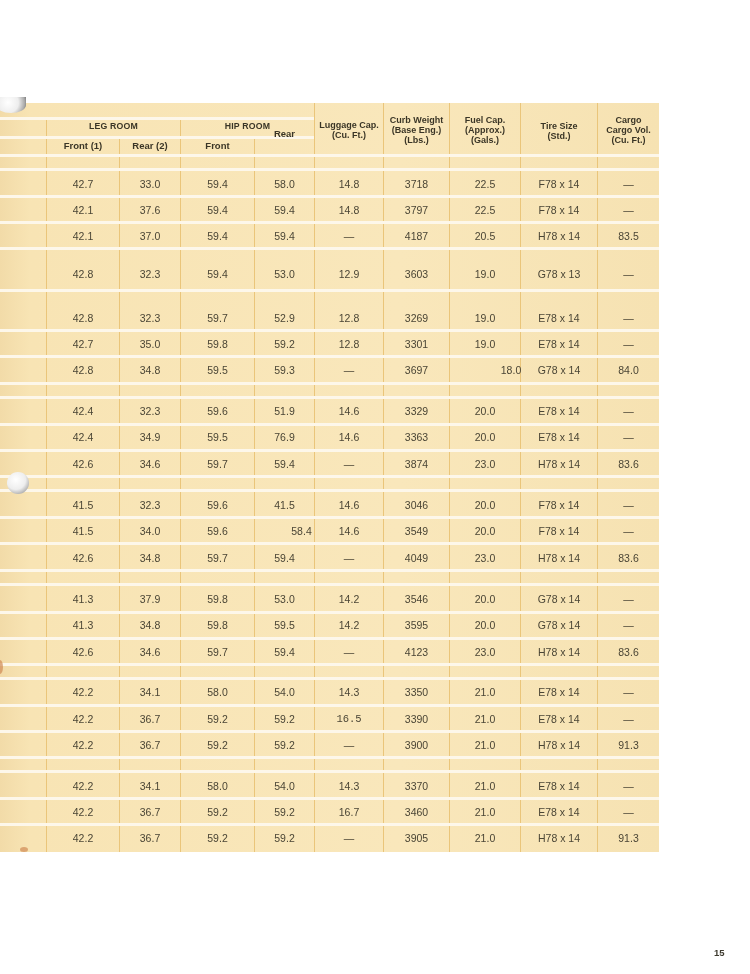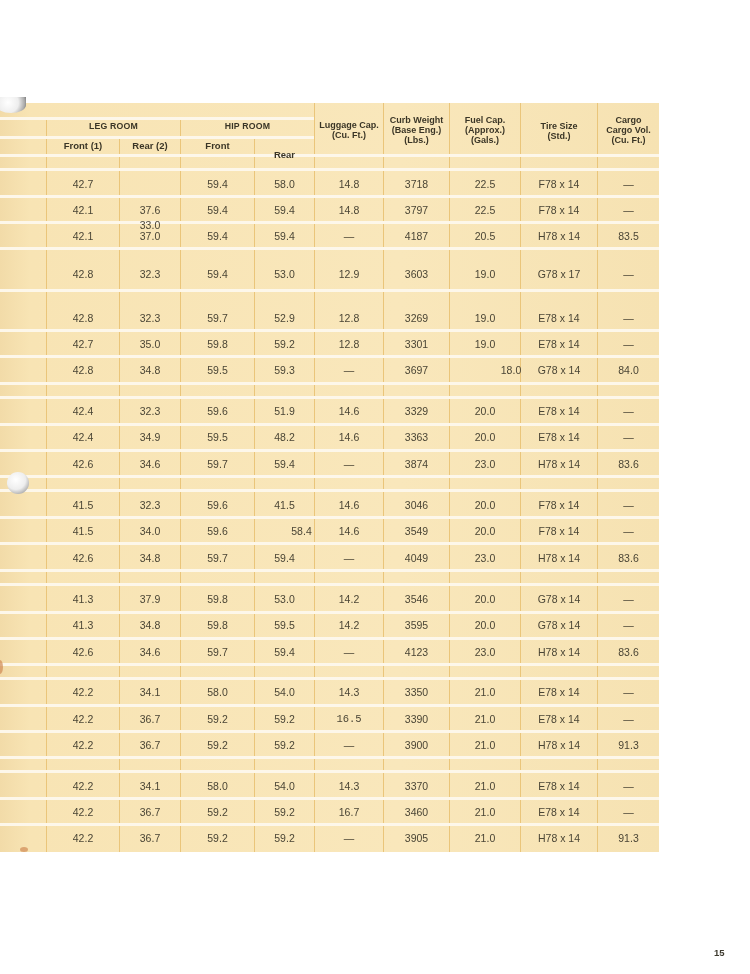--- a/index.html
+++ b/index.html
@@ -85,21 +85,21 @@
   <div class="hline" style="top:653px;"></div>
   <div class="hline" style="top:667px;"></div>
   <div class="hline" style="top:694px;"></div>
   <div class="hline" style="top:720px;"></div>
 
   <div class="hdr-group" style="left:47px; width:133px;">LEG ROOM</div>
   <div class="hdr-group" style="left:181px; width:133px;">HIP ROOM</div>
   <div class="hdr-sub" style="left:47px; width:72px;">Front (1)</div>
   <div class="hdr-sub" style="left:120px; width:60px;">Rear (2)</div>
   <div class="hdr-sub" style="left:181px; width:73px;">Front</div>
-  <div class="hdr-sub" style="left:255px; width:59px; top:46px;">Rear</div>
+  <div class="hdr-sub" style="left:255px; width:59px; top:25px;">Rear</div>
 
   <div class="hdr-multi" style="left:315px; width:68px; top:17px;">
     <div>Luggage Cap.</div>
     <div>(Cu. Ft.)</div>
   </div>
   <div class="hdr-multi" style="left:384px; width:65px;">
     <div>Curb Weight</div>
     <div>(Base Eng.)</div>
     <div>(Lbs.)</div>
   </div>
@@ -114,21 +114,21 @@
   </div>
   <div class="hdr-multi" style="left:598px; width:61px;">
     <div>Cargo</div>
     <div>Cargo Vol.</div>
     <div>(Cu. Ft.)</div>
   </div>
 
   <div id="rows">
       <div class="row" style="top: 75px;">
         <div class="cell" style="left: 47px; width: 72px;">42.7</div>
-        <div class="cell" style="left: 120px; width: 60px; margin-top: 41px;">33.0</div>
+        <div class="cell" style="left: 120px; width: 60px;">33.0</div>
         <div class="cell" style="left: 181px; width: 73px;">59.4</div>
         <div class="cell" style="left: 255px; width: 59px;">58.0</div>
         <div class="cell" style="left: 315px; width: 68px;">14.8</div>
         <div class="cell" style="left: 384px; width: 65px;">3718</div>
         <div class="cell" style="left: 450px; width: 70px;">22.5</div>
         <div class="cell" style="left: 521px; width: 76px;">F78 x 14</div>
         <div class="cell" style="left: 598px; width: 61px;">—</div>
       </div>
       <div class="row" style="top: 101px;">
         <div class="cell" style="left: 47px; width: 72px;">42.1</div>
@@ -153,21 +153,21 @@
         <div class="cell" style="left: 598px; width: 61px;">83.5</div>
       </div>
       <div class="row" style="top: 165px;">
         <div class="cell" style="left: 47px; width: 72px;">42.8</div>
         <div class="cell" style="left: 120px; width: 60px;">32.3</div>
         <div class="cell" style="left: 181px; width: 73px;">59.4</div>
         <div class="cell" style="left: 255px; width: 59px;">53.0</div>
         <div class="cell" style="left: 315px; width: 68px;">12.9</div>
         <div class="cell" style="left: 384px; width: 65px;">3603</div>
         <div class="cell" style="left: 450px; width: 70px;">19.0</div>
-        <div class="cell" style="left: 521px; width: 76px;">G78 x 17</div>
+        <div class="cell" style="left: 521px; width: 76px;">G78 x 13</div>
         <div class="cell" style="left: 598px; width: 61px;">—</div>
       </div>
       <div class="row" style="top: 209px;">
         <div class="cell" style="left: 47px; width: 72px;">42.8</div>
         <div class="cell" style="left: 120px; width: 60px;">32.3</div>
         <div class="cell" style="left: 181px; width: 73px;">59.7</div>
         <div class="cell" style="left: 255px; width: 59px;">52.9</div>
         <div class="cell" style="left: 315px; width: 68px;">12.8</div>
         <div class="cell" style="left: 384px; width: 65px;">3269</div>
         <div class="cell" style="left: 450px; width: 70px;">19.0</div>
@@ -204,21 +204,21 @@
         <div class="cell" style="left: 315px; width: 68px;">14.6</div>
         <div class="cell" style="left: 384px; width: 65px;">3329</div>
         <div class="cell" style="left: 450px; width: 70px;">20.0</div>
         <div class="cell" style="left: 521px; width: 76px;">E78 x 14</div>
         <div class="cell" style="left: 598px; width: 61px;">—</div>
       </div>
       <div class="row" style="top: 328px;">
         <div class="cell" style="left: 47px; width: 72px;">42.4</div>
         <div class="cell" style="left: 120px; width: 60px;">34.9</div>
         <div class="cell" style="left: 181px; width: 73px;">59.5</div>
-        <div class="cell" style="left: 255px; width: 59px;">48.2</div>
+        <div class="cell" style="left: 255px; width: 59px;">76.9</div>
         <div class="cell" style="left: 315px; width: 68px;">14.6</div>
         <div class="cell" style="left: 384px; width: 65px;">3363</div>
         <div class="cell" style="left: 450px; width: 70px;">20.0</div>
         <div class="cell" style="left: 521px; width: 76px;">E78 x 14</div>
         <div class="cell" style="left: 598px; width: 61px;">—</div>
       </div>
       <div class="row" style="top: 355px;">
         <div class="cell" style="left: 47px; width: 72px;">42.6</div>
         <div class="cell" style="left: 120px; width: 60px;">34.6</div>
         <div class="cell" style="left: 181px; width: 73px;">59.7</div>

